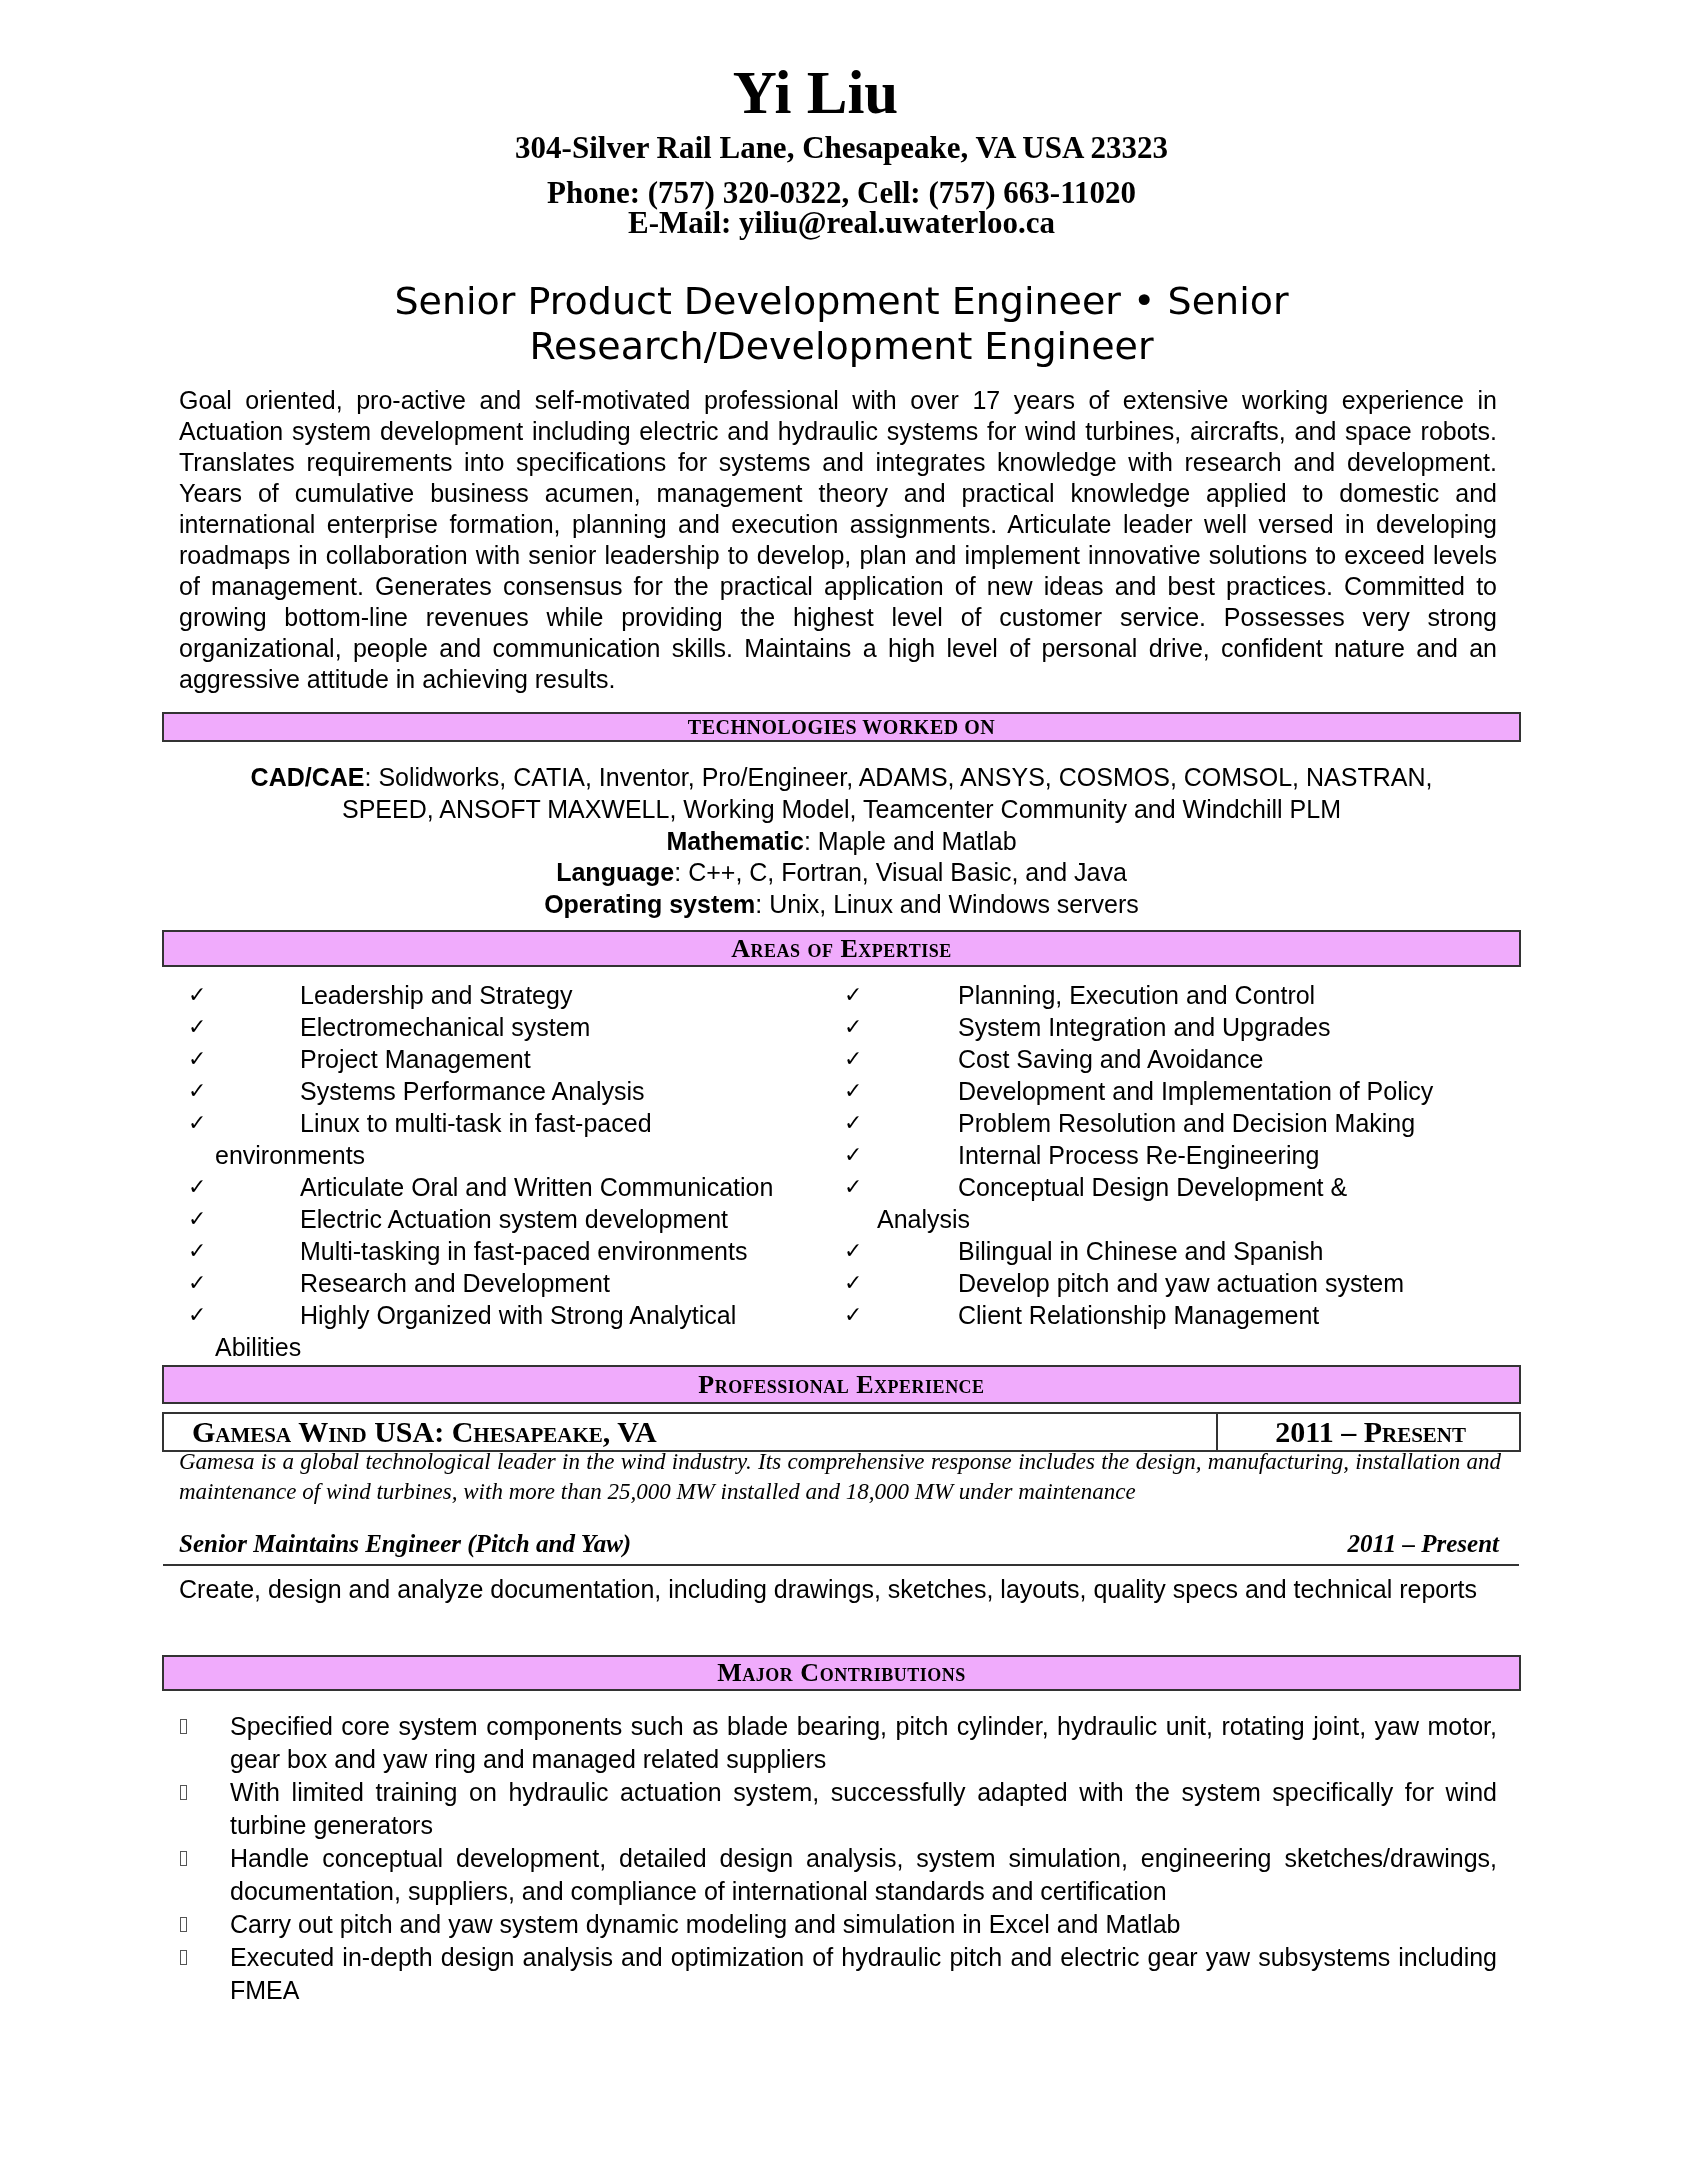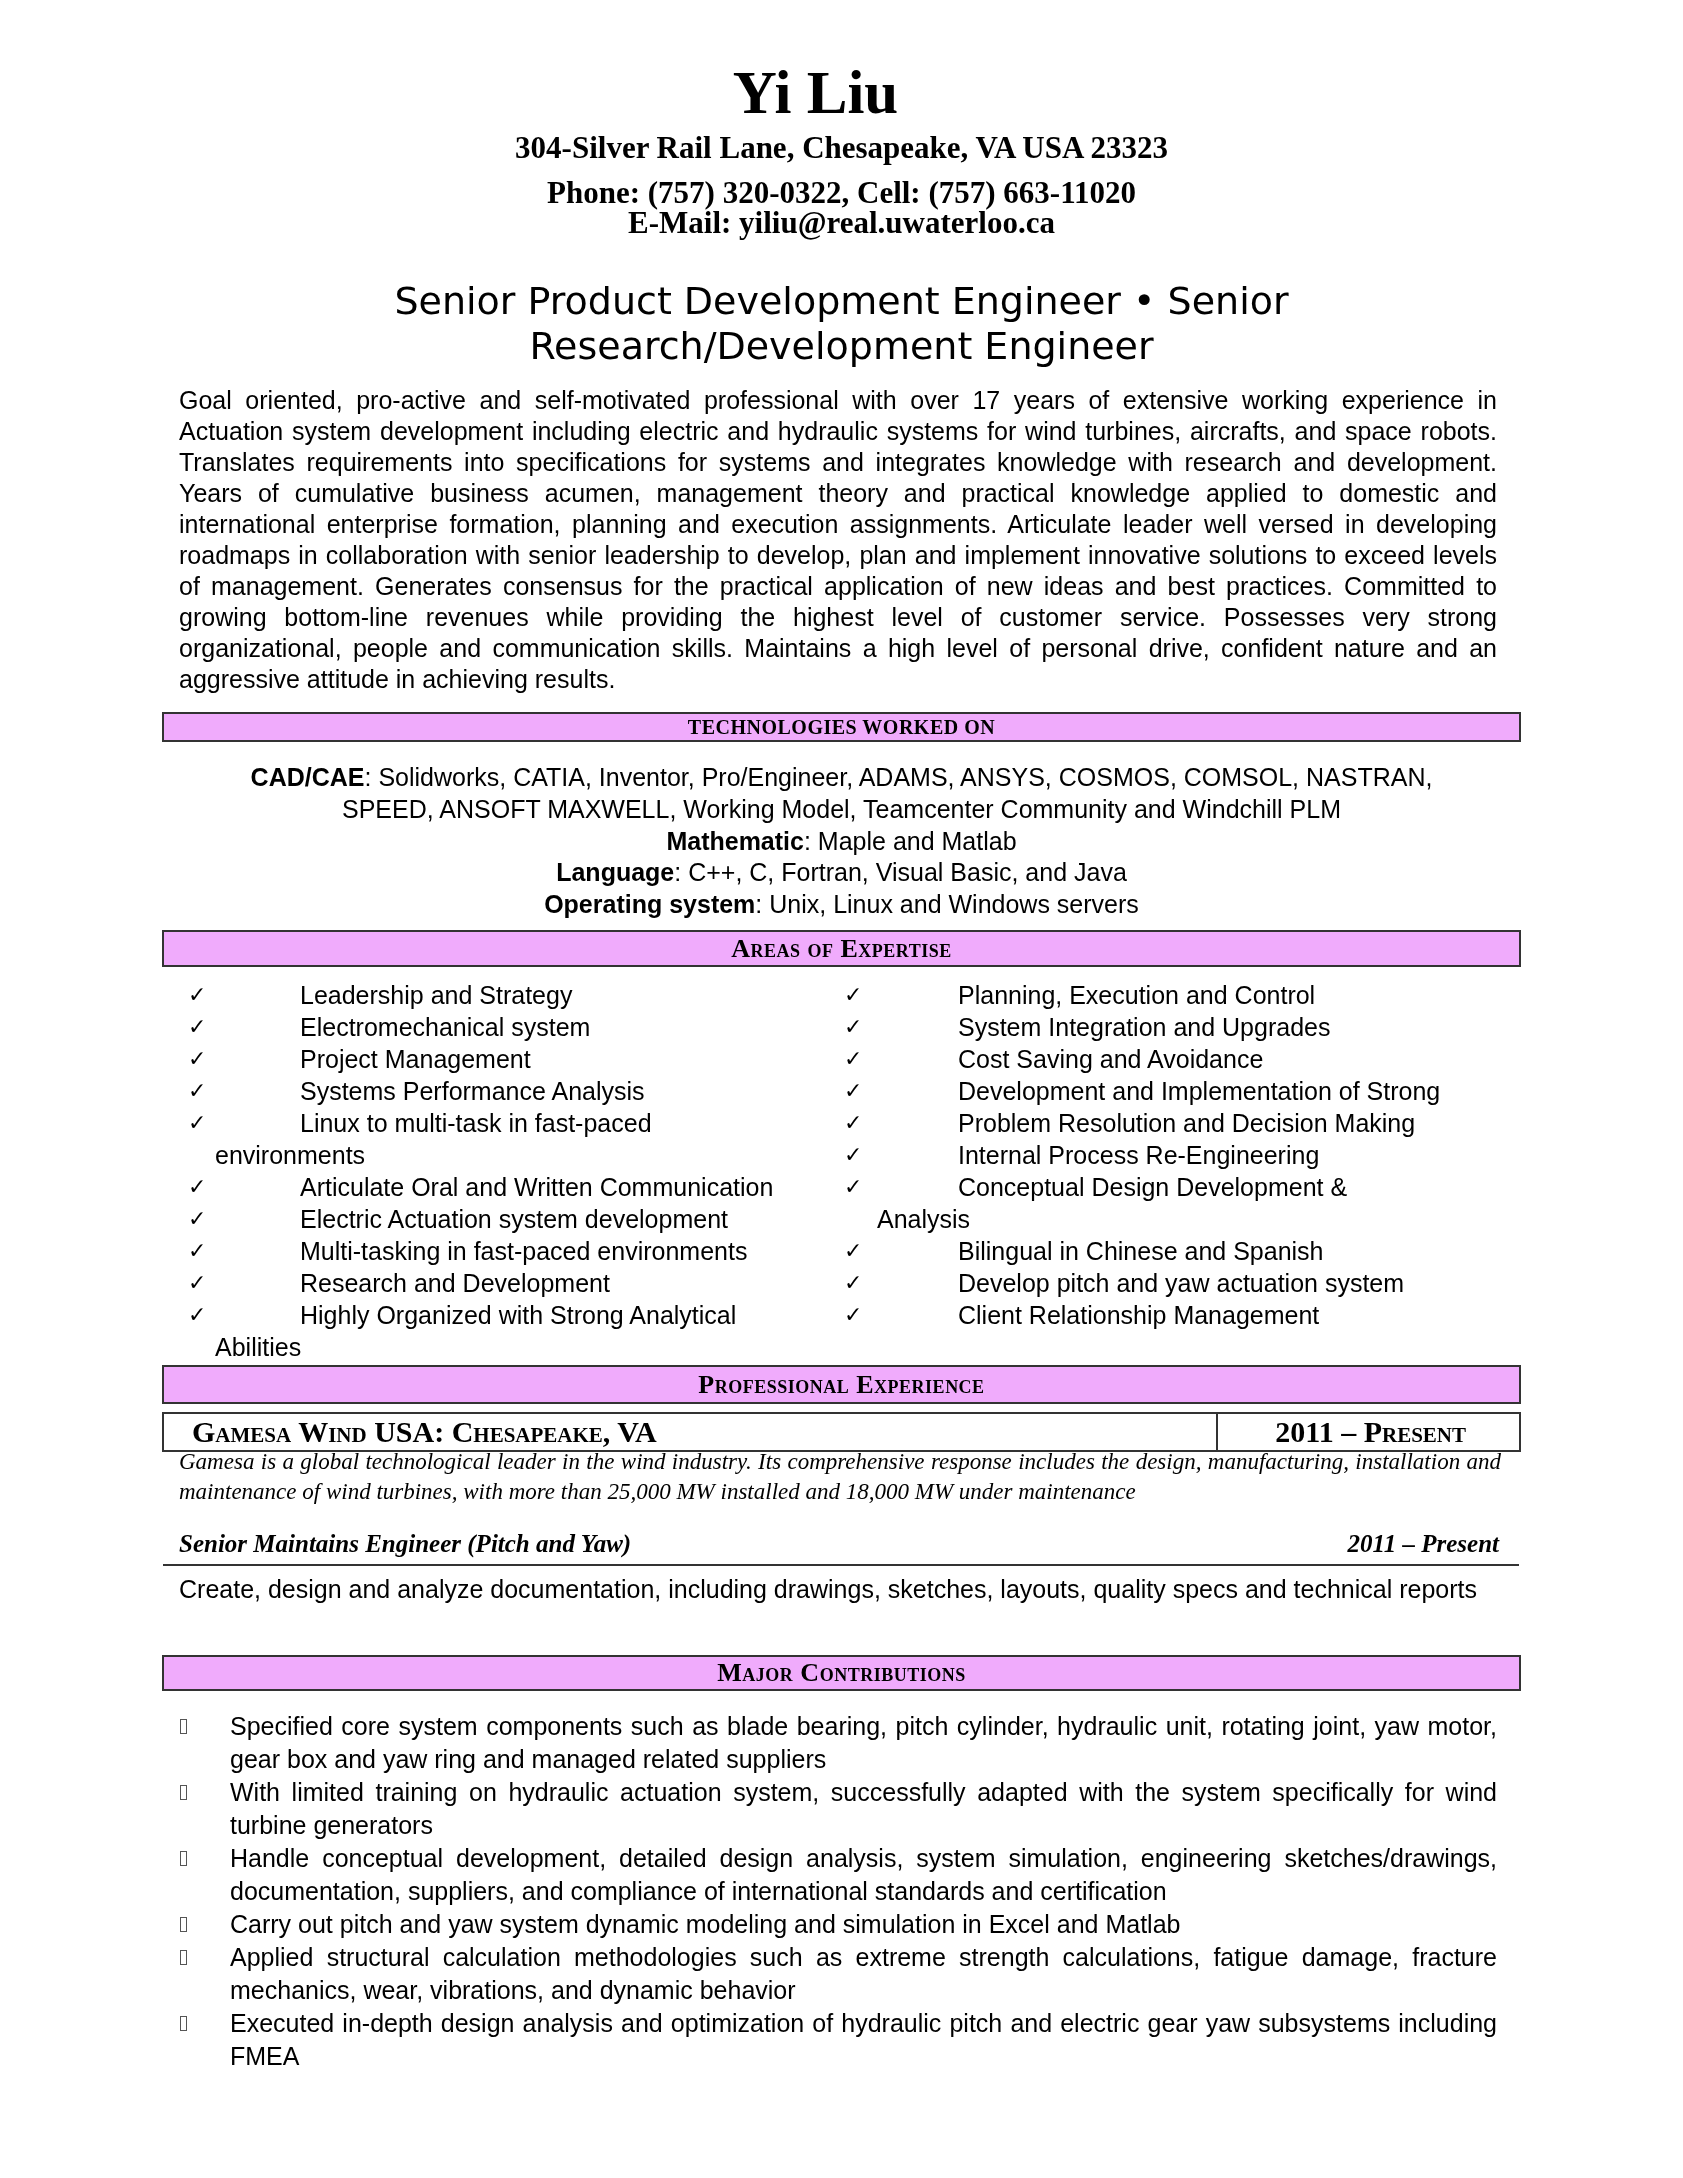--- a/index.html
+++ b/index.html
@@ -157,21 +157,21 @@
     <div class="exp-item">
       <span class="check">✓</span>
       <span class="txt">System Integration and Upgrades</span>
     </div>
     <div class="exp-item">
       <span class="check">✓</span>
       <span class="txt">Cost Saving and Avoidance</span>
     </div>
     <div class="exp-item">
       <span class="check">✓</span>
-      <span class="txt">Development and Implementation of Strong</span>
+      <span class="txt">Development and Implementation of Policy</span>
     </div>
     <div class="exp-item">
       <span class="check">✓</span>
       <span class="txt">Problem Resolution and Decision Making</span>
     </div>
     <div class="exp-item">
       <span class="check">✓</span>
       <span class="txt">Internal Process Re-Engineering</span>
     </div>
     <div class="exp-item">
@@ -216,16 +216,15 @@
 
 <div id="box-major" class="abs section-box">
   <span class="sc">Major Contributions</span>
 </div>
 
 <ul id="contrib-list" class="abs sans">
     <li class="contrib-item"><span class="contrib-bullet"></span><span>Specified core system components such as blade bearing, pitch cylinder, hydraulic unit, rotating joint, yaw motor, gear box and yaw ring and managed related suppliers</span></li>
     <li class="contrib-item"><span class="contrib-bullet"></span><span>With limited training on hydraulic actuation system, successfully adapted with the system specifically for wind turbine generators</span></li>
     <li class="contrib-item"><span class="contrib-bullet"></span><span>Handle conceptual development, detailed design analysis, system simulation, engineering sketches/drawings, documentation, suppliers, and compliance of international standards and certification</span></li>
     <li class="contrib-item"><span class="contrib-bullet"></span><span>Carry out pitch and yaw system dynamic modeling and simulation in Excel and Matlab</span></li>
-    <li class="contrib-item"><span class="contrib-bullet"></span><span>Applied structural calculation methodologies such as extreme strength calculations, fatigue damage, fracture mechanics, wear, vibrations, and dynamic behavior</span></li>
     <li class="contrib-item"><span class="contrib-bullet"></span><span>Executed in-depth design analysis and optimization of hydraulic pitch and electric gear yaw subsystems including FMEA</span></li>
   </ul>
 
 
 </body></html>

